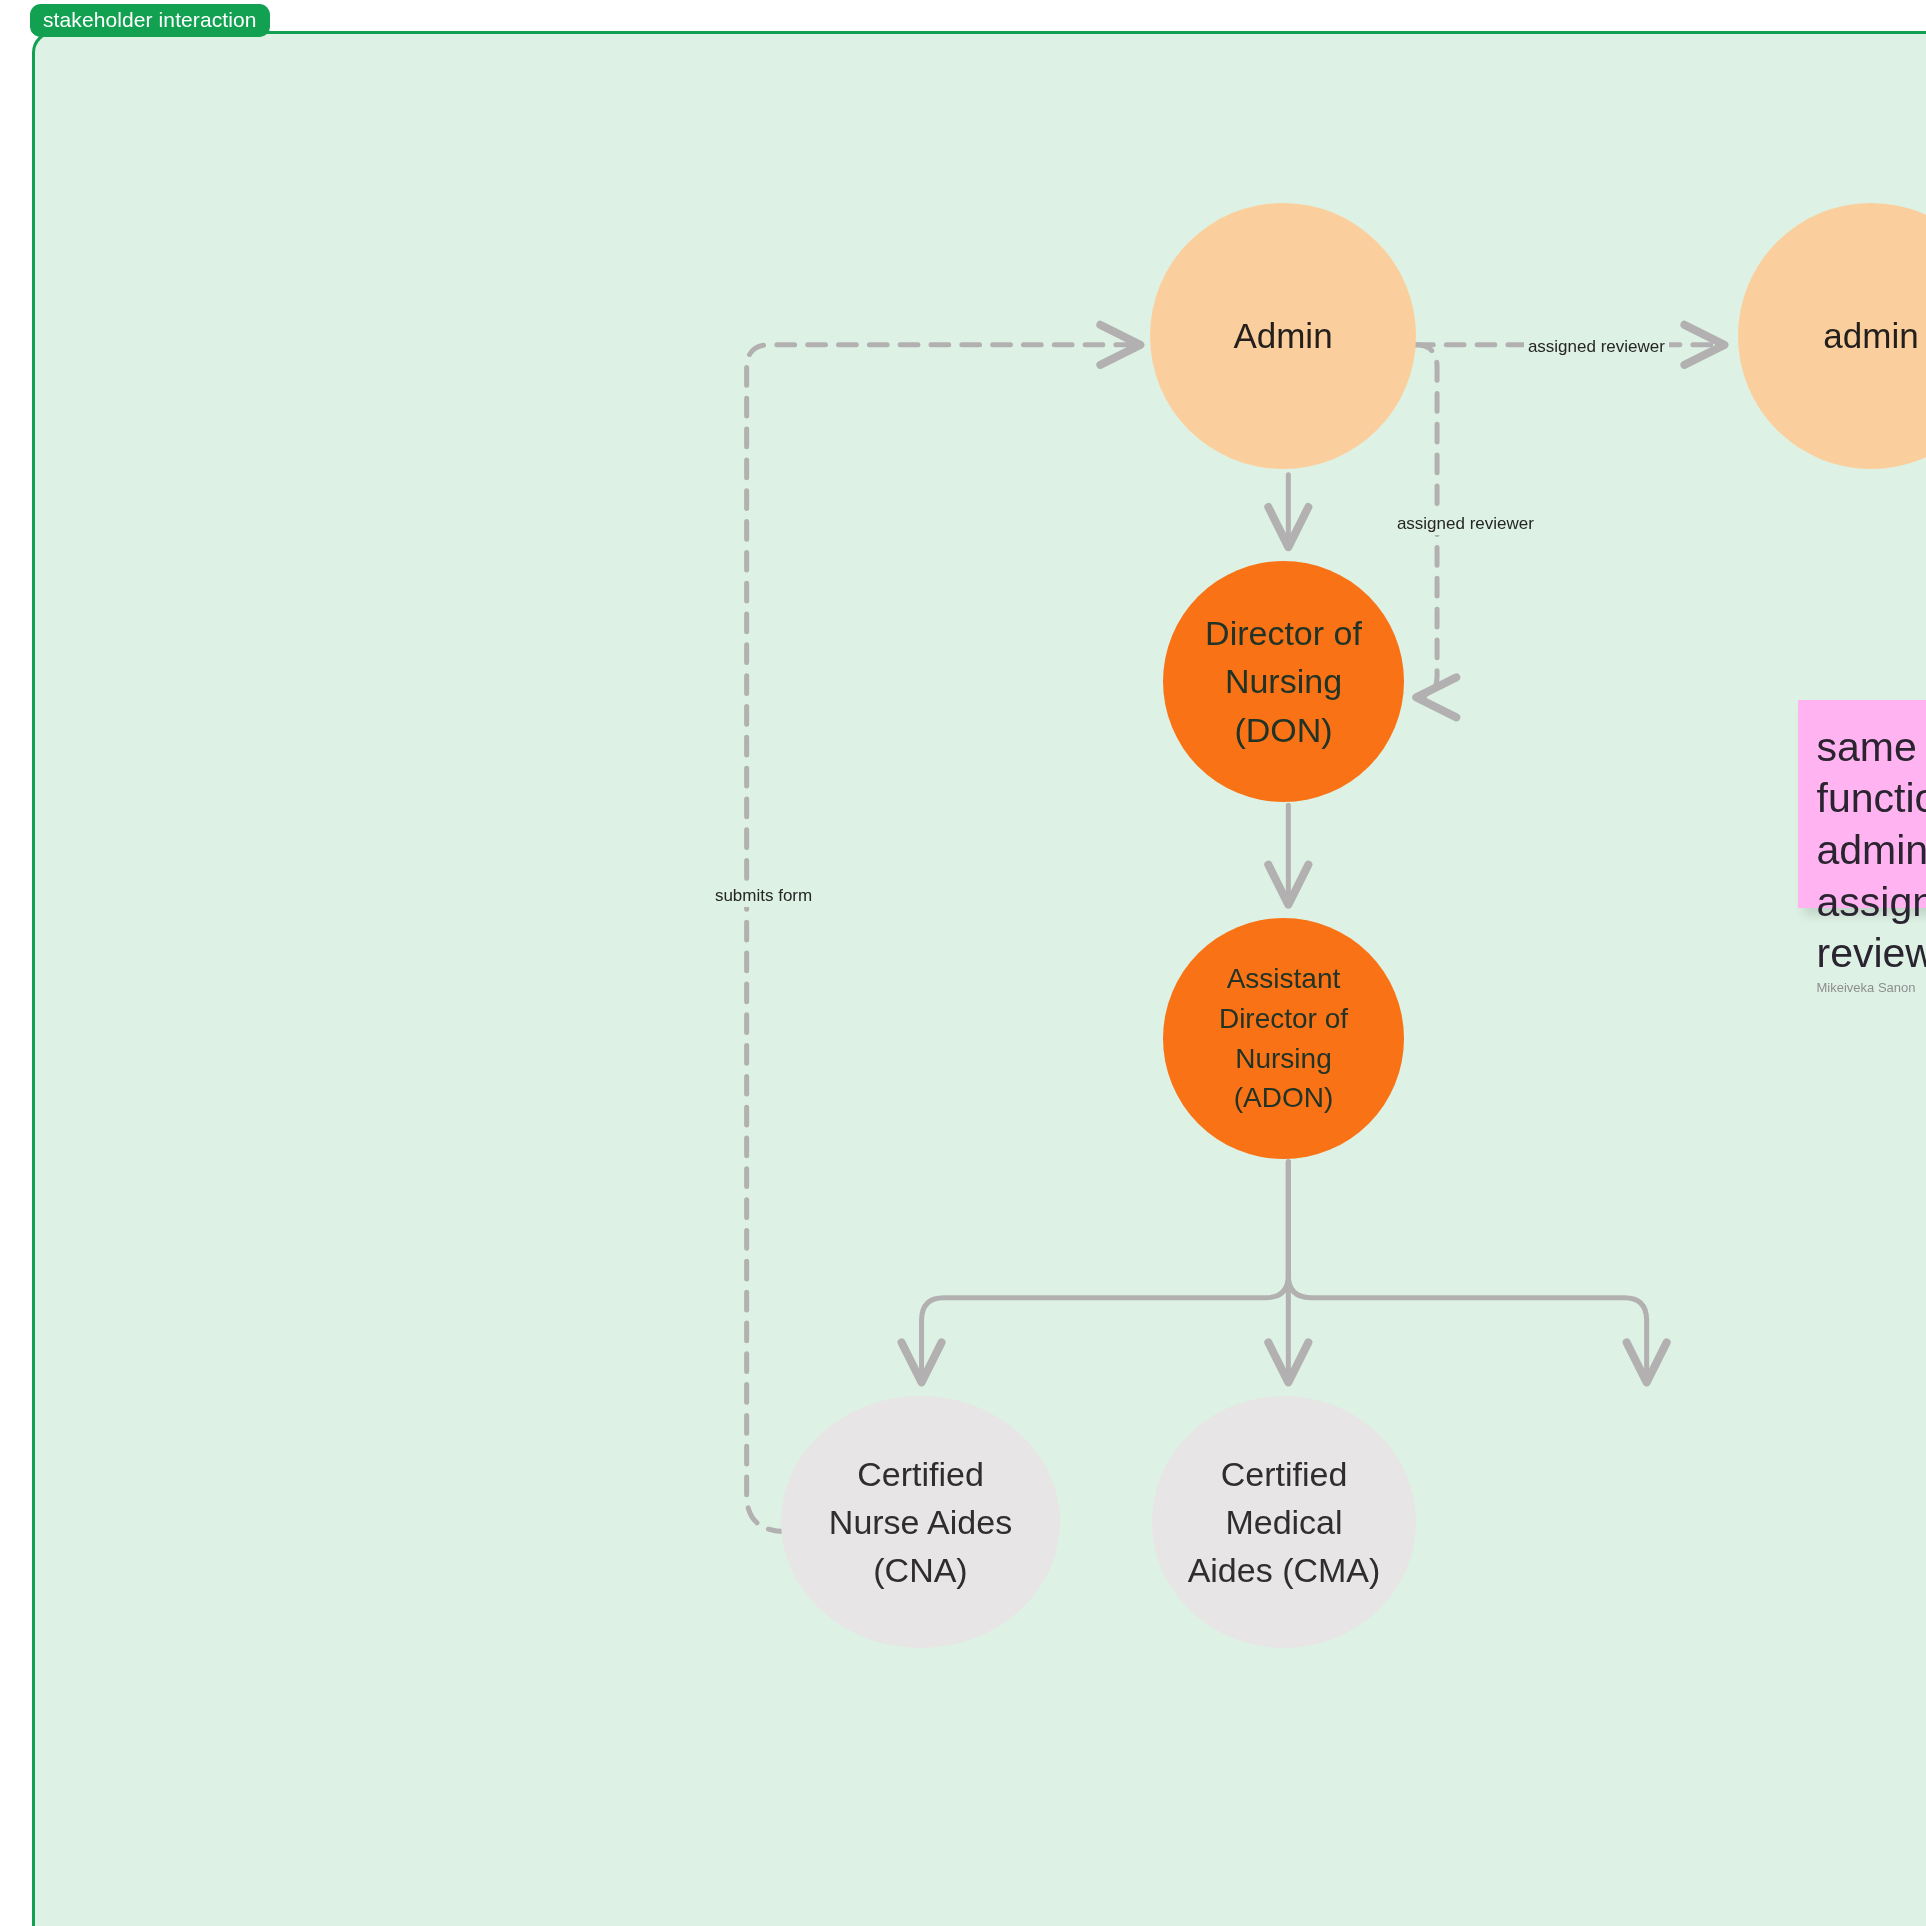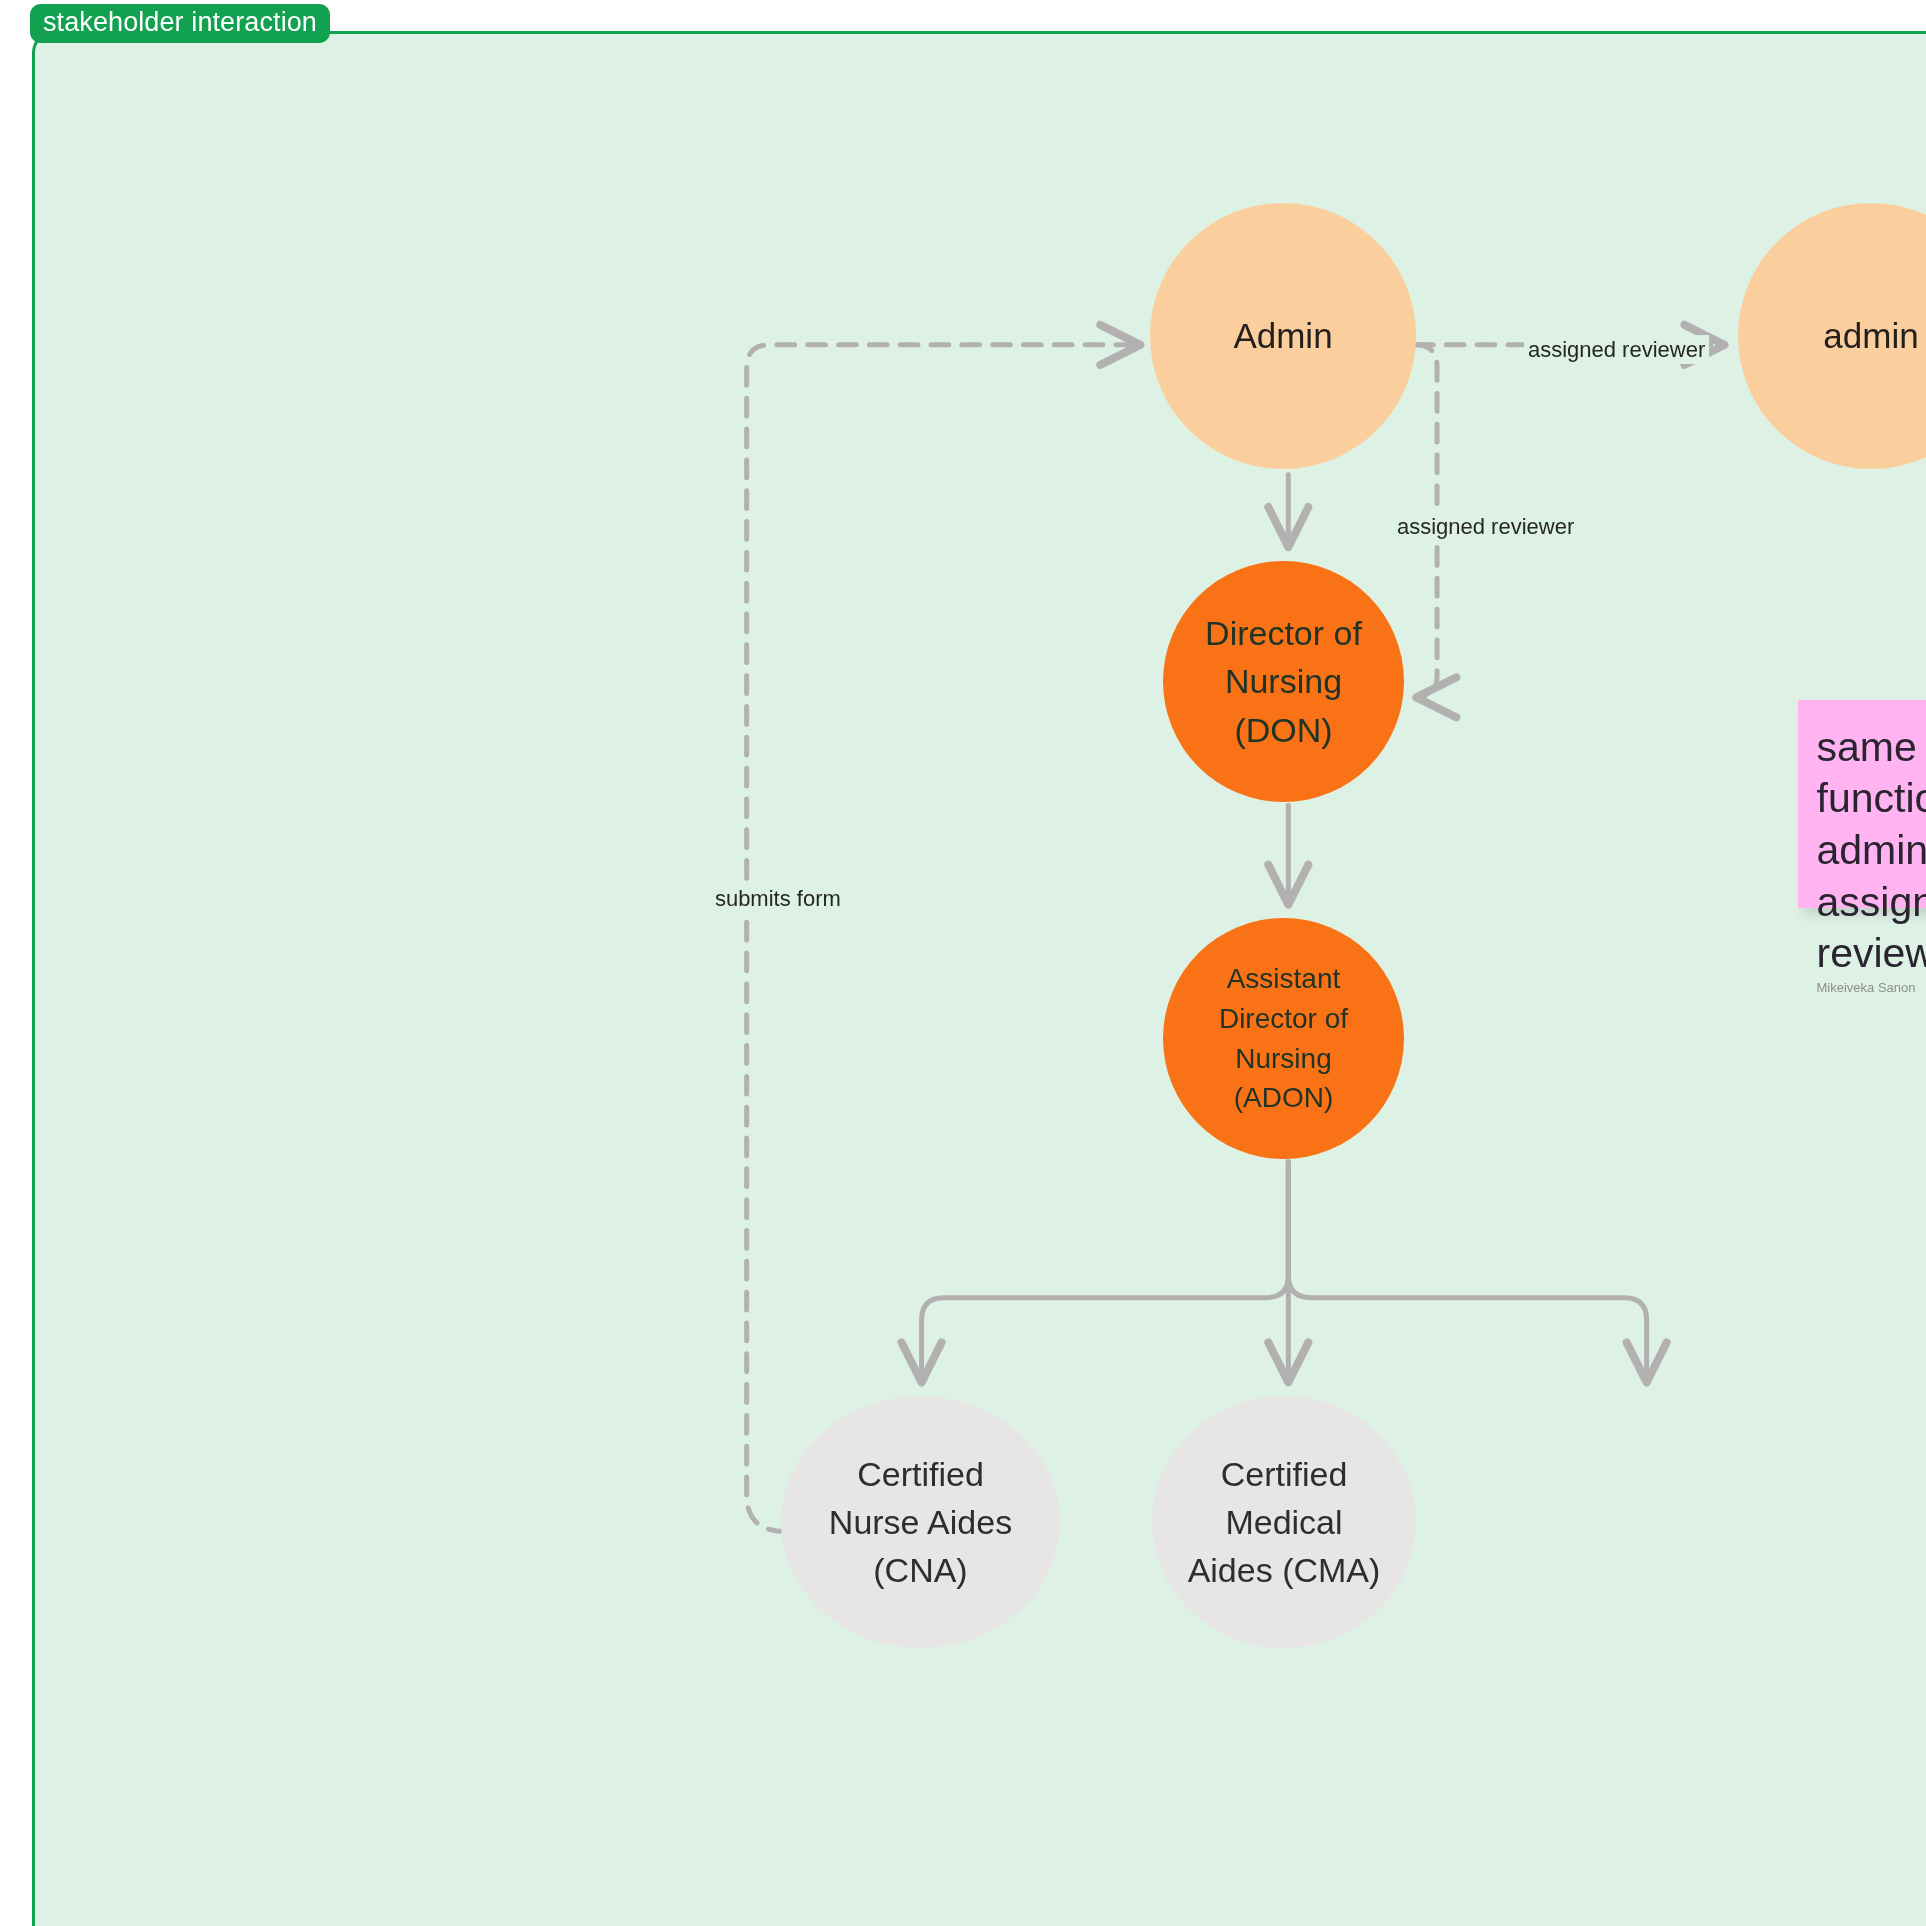--- a/index.html
+++ b/index.html
@@ -29,21 +29,21 @@
     box-sizing: border-box;
   }
   #frame-badge {
     position: absolute;
     left: 30px;
     top: 3.9px;
     background: #12a150;
     color: #ffffff;
     border-radius: 10.8px;
     padding: 5.4px 13px 7px 13px;
-    font-size: 27px;
+    font-size: 21px;
     line-height: 1;
     letter-spacing: 0.1px;
     white-space: nowrap;
     z-index: 30;
     text-align: right;
   }
 
   
   #edges {
     position: absolute;
@@ -100,21 +100,21 @@
     font-size: 34px; line-height: 1.42;
   }
   .n-lvn {
     left: 1519px; top: 1396px; width: 287px; height: 252px;
     font-size: 34px; line-height: 1.42;
   }
 
   
   .edge-label {
     position: absolute;
-    font-size: 22px;
+    font-size: 17px;
     color: #262626;
     white-space: nowrap;
     z-index: 12;
     background: #ddf2e4;
     padding: 1.5px 3.9px;
   }
   .el-assigned-reviewer { left: 1524px; top: 335px; }
   .el-assigns-reviewer  { left: 1393px; top: 512px; }
   .el-submits-form      { left: 711px; top: 884px; }
 

